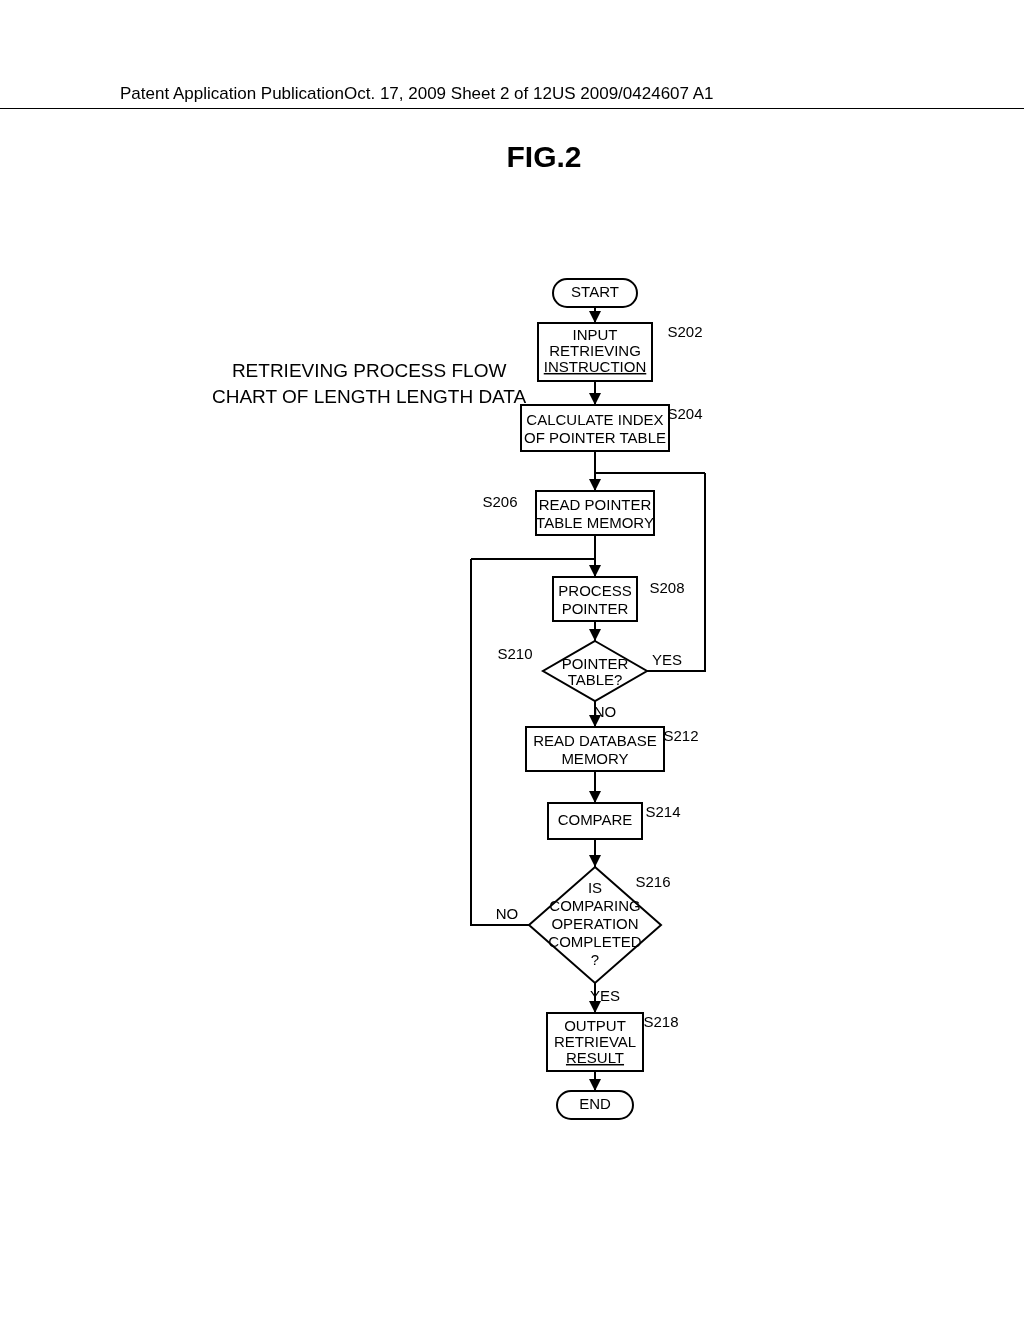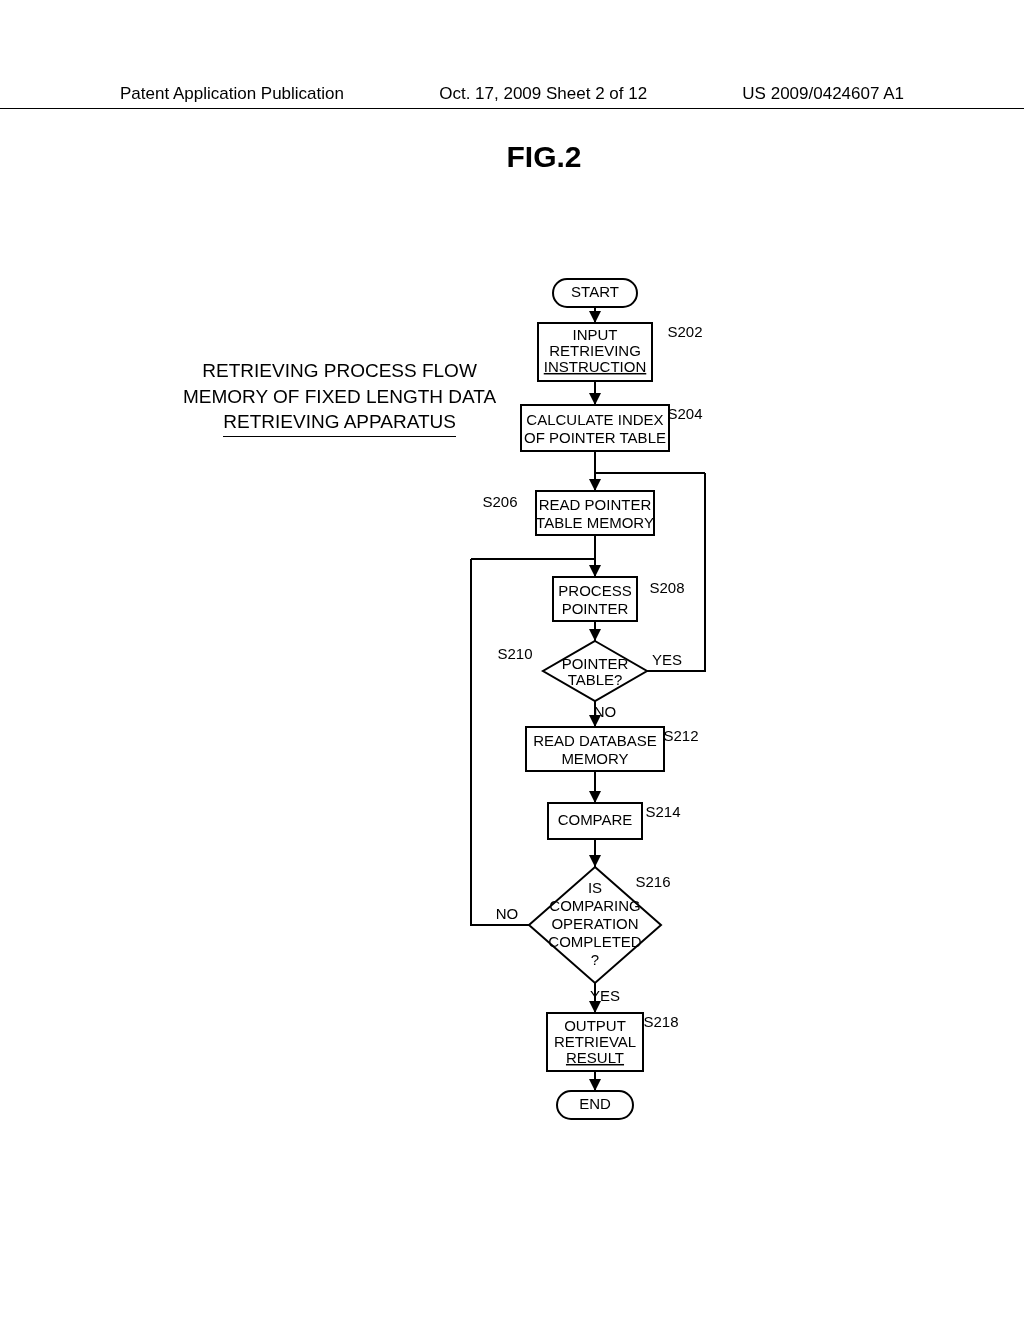--- a/index.html
+++ b/index.html
@@ -12,38 +12,38 @@
     position: relative;
     color: #000;
   }
   .header {
     position: absolute;
     top: 84px;
     left: 0;
     width: 1024px;
     border-bottom: 1.5px solid #000;
     display: flex;
-    justify-content: space-between;
+    justify-content: flex-start;
     padding: 0 120px 4px 120px;
     box-sizing: border-box;
     font-size: 17px;
   }
   .fig-title {
     position: absolute;
     top: 140px;
     left: 0;
     width: 1024px;
     text-align: center;
     font-size: 30px;
     font-weight: bold;
     margin-left: 32px;
   }
   .caption {
     position: absolute;
-    left: 183px;
+    left: 212px;
     top: 358px;
     font-size: 19px;
     text-align: center;
     line-height: 1.35;
   }
   .caption .uline {
     display: inline-block;
     border-bottom: 1.5px solid #000;
     padding-bottom: 1px;
   }
@@ -67,22 +67,21 @@
 <div class="header">
   <span>Patent Application Publication</span>
   <span>Oct. 17, 2009  Sheet 2 of 12</span>
   <span>US 2009/0424607 A1</span>
 </div>
 
 <div class="fig-title">FIG.2</div>
 
 <div class="caption">
   <span>RETRIEVING PROCESS FLOW</span><br>
-  <span>MEMORY OF FIXED LENGTH DATA</span><br>
-  <span class="uline">RETRIEVING APPARATUS</span>
+  <span>CHART OF LENGTH LENGTH DATA</span><br>
 </div>
 
 <svg class="chart" width="380" height="940">
   <defs>
     <marker id="ah" markerWidth="8" markerHeight="8" refX="6" refY="3" orient="auto">
       <path d="M0,0 L6,3 L0,6 Z" fill="#000"></path>
     </marker>
   </defs>
 
   <g>

